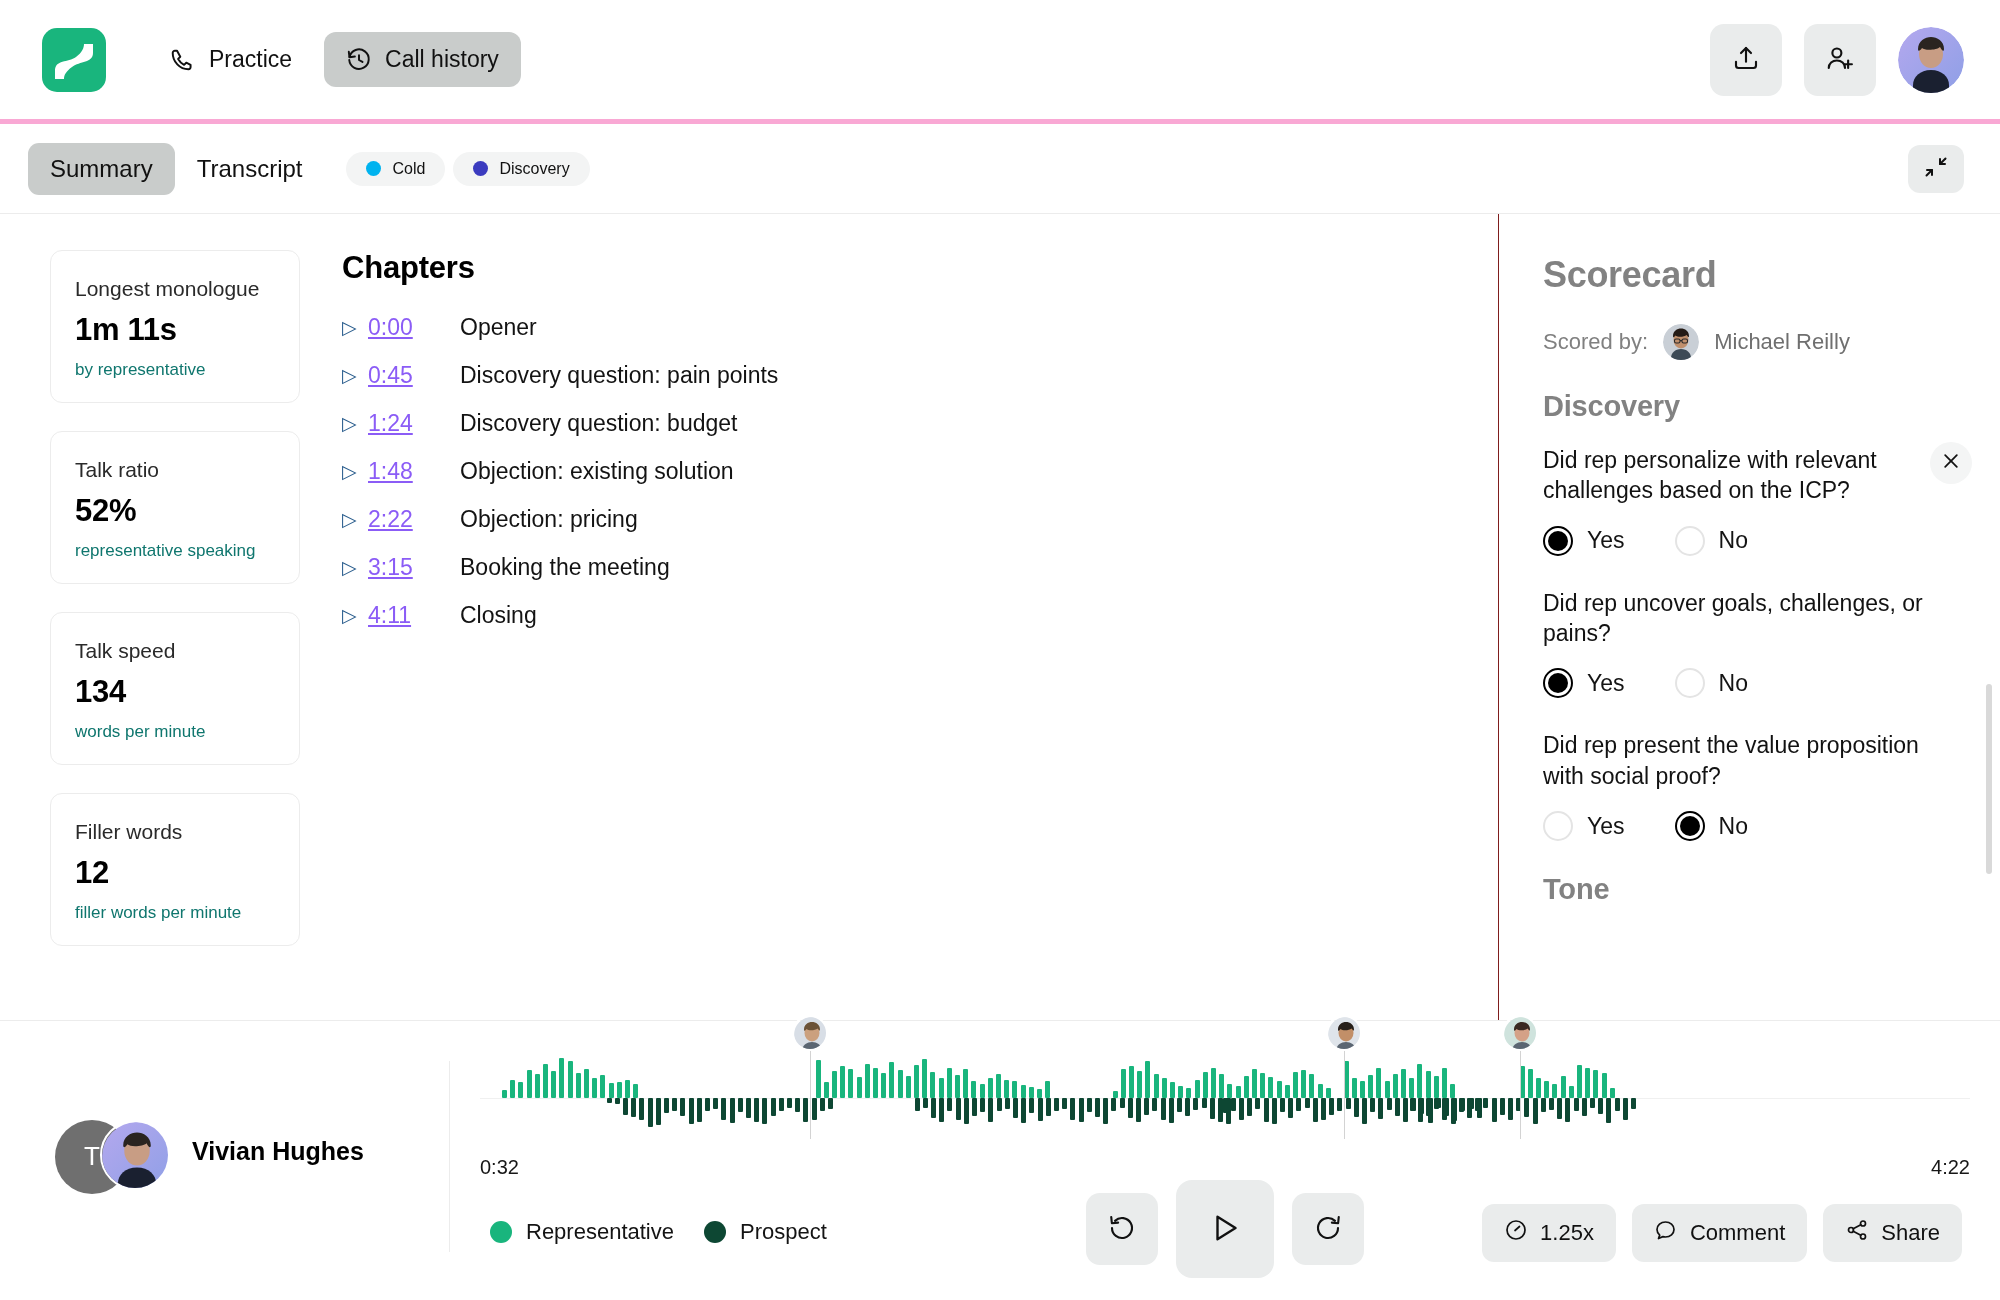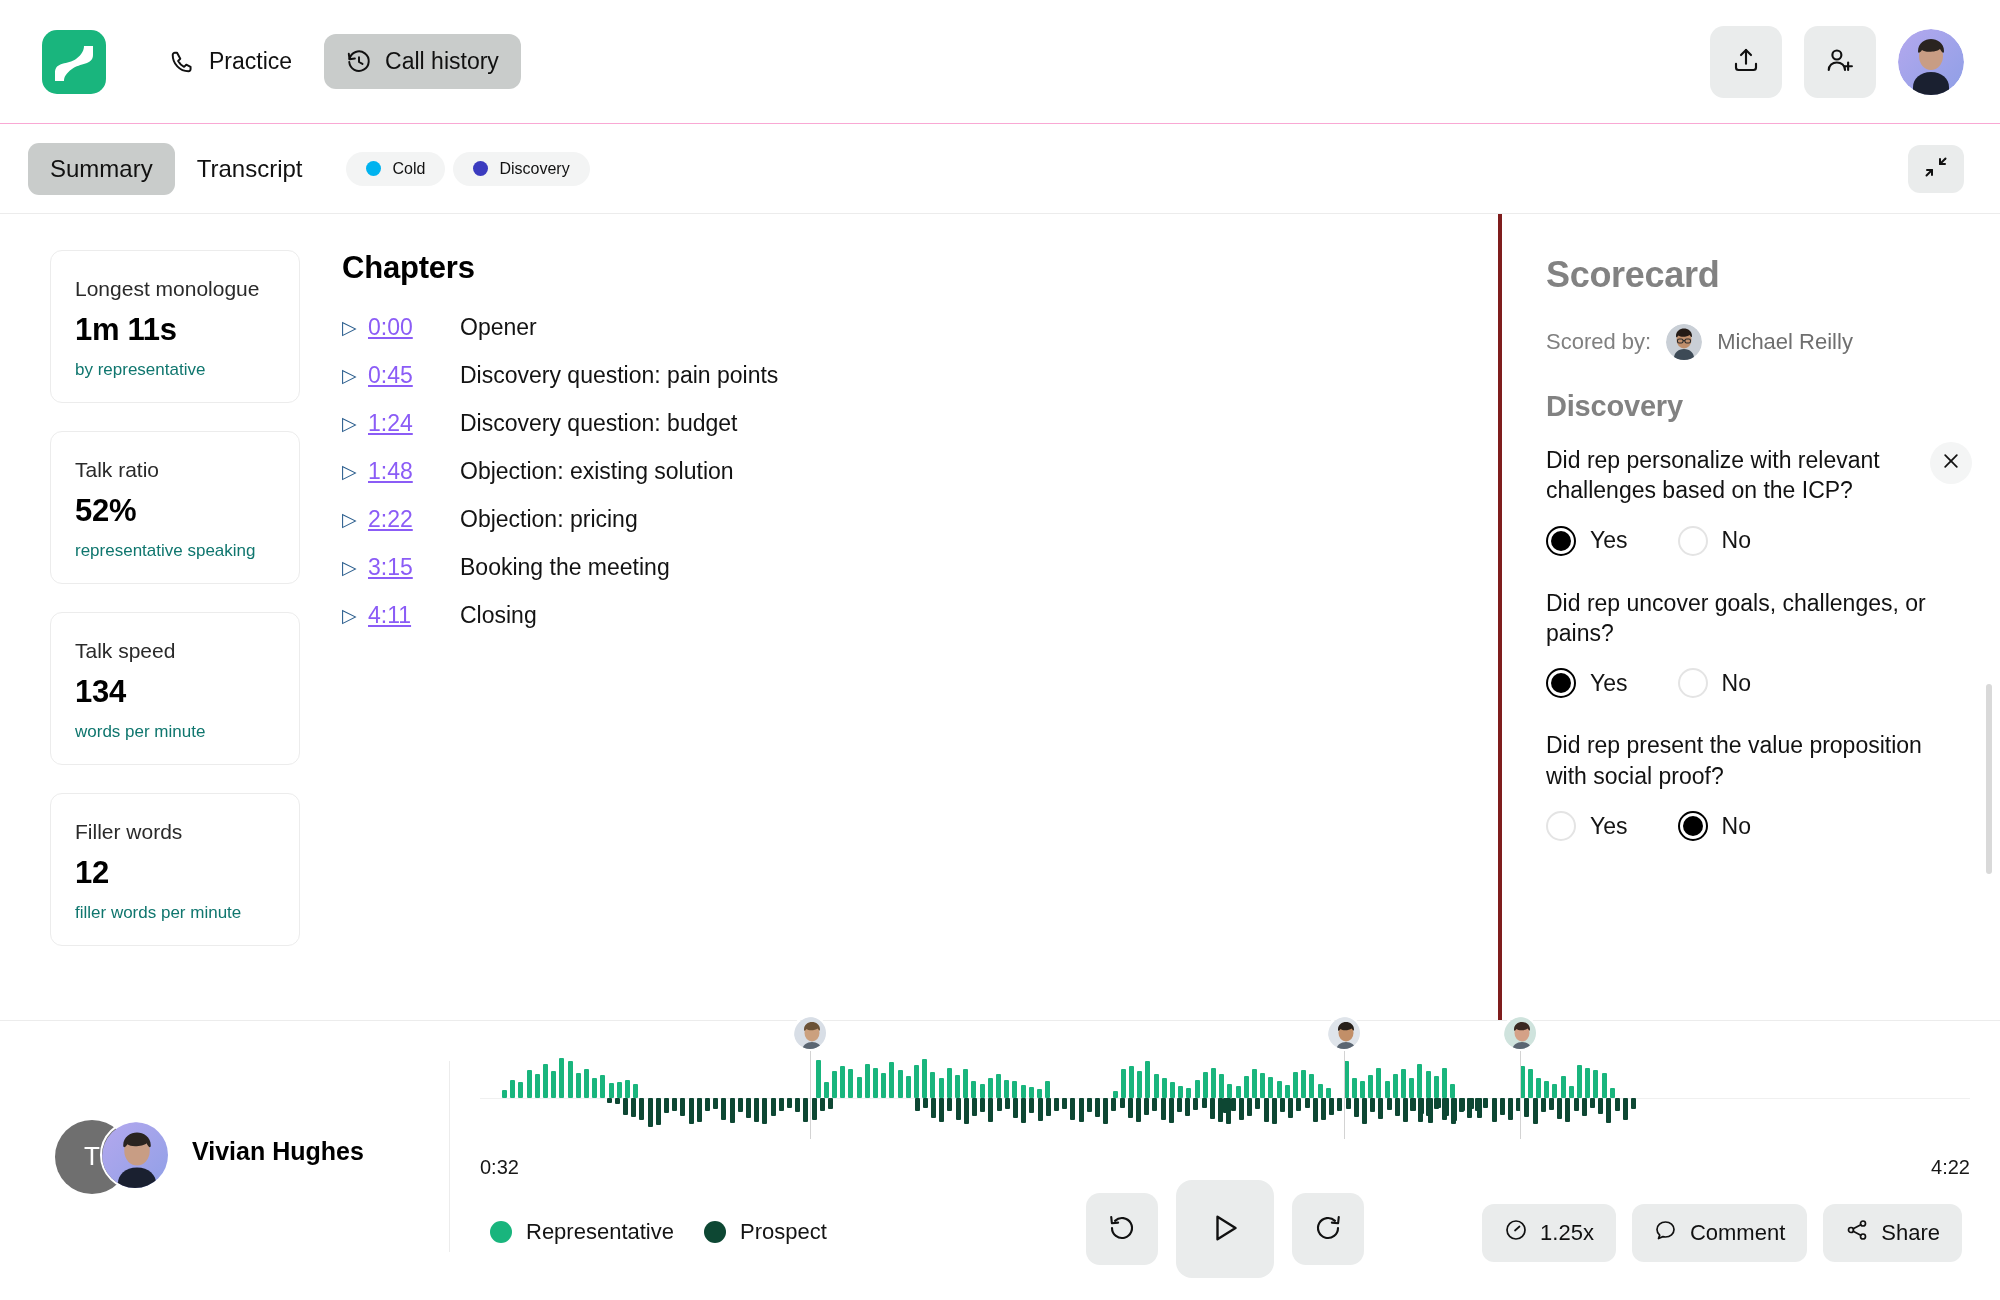--- a/index.html
+++ b/index.html
@@ -8,21 +8,21 @@
     font-family: "Liberation Sans", sans-serif;
     background: #ffffff;
     color: #111111;
     overflow: hidden;
   }
   .app { position: relative; width: 2000px; height: 1300px; display: flex; flex-direction: column; }
 
   
   .header {
     height: 124px; flex: 0 0 124px;
-    border-bottom: 1px solid #f9a8d4;
+    border-bottom: 5px solid #f9a8d4;
     display: flex; align-items: center;
     padding: 0 36px 0 42px;
     background: #fff;
   }
   .logo {
     width: 64px; height: 64px; border-radius: 15px;
     background: #19b57d; position: relative; overflow: hidden; flex: 0 0 64px;
   }
   .logo svg { display: block; }
   .nav { display: flex; align-items: center; gap: 10px; margin-left: 42px; }
@@ -85,21 +85,21 @@
   }
   .chapter-play { width: 26px; color: #2b5e8e; font-size: 19px; line-height: 1; flex: 0 0 26px; }
   .chapter-time {
     font-size: 23px; color: #8b5cf6; text-decoration: underline; flex: 0 0 auto; min-width: 68px;
   }
   .chapter-label { font-size: 23px; color: #131313; margin-left: 24px; }
 
   
   .scorecard {
     width: 502px; flex: 0 0 502px;
-    border-left: 4px solid #7f1d1d;
+    border-left: 1px solid #7f1d1d;
     padding: 40px 44px 0 44px;
     position: relative; overflow: hidden; background: #fff;
   }
   .scorecard-close {
     position: absolute; top: 228px; right: 28px;
     width: 42px; height: 42px; border-radius: 50%; background: #f4f5f5;
     display: flex; align-items: center; justify-content: center; cursor: pointer;
   }
   .sc-title { font-size: 36px; font-weight: bold; color: #828282; margin-bottom: 28px; letter-spacing: -0.3px; }
   .sc-scoredby { display: flex; align-items: center; gap: 15px; margin-bottom: 30px; }
@@ -399,20 +399,21 @@
           <div class="sc-answers">
             <label class="sc-answer">
               <span class="radio"></span>
               <span class="sc-answer-label">Yes</span>
             </label>
             <label class="sc-answer">
               <span class="radio checked"></span>
               <span class="sc-answer-label">No</span>
             </label>
           </div>
+          <div class="sc-section">Tone</div>
         </div>
       <div class="sc-scrollbar"></div>
     </div>
   </div>
 
   <div class="player">
     <div class="player-person">
       <div class="stacked-avatars">
         <div class="av-back">T</div>
         <div class="av-front">

